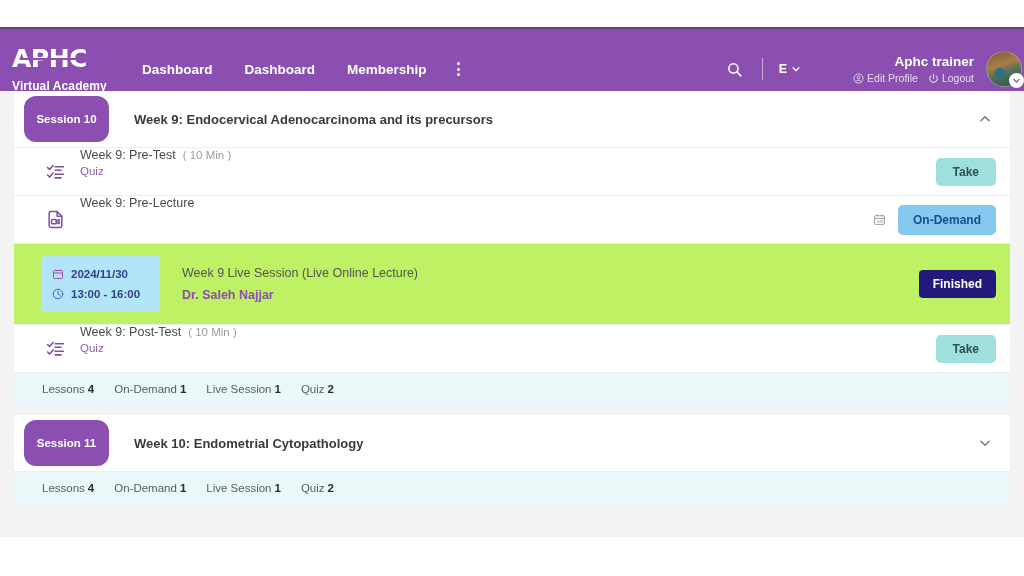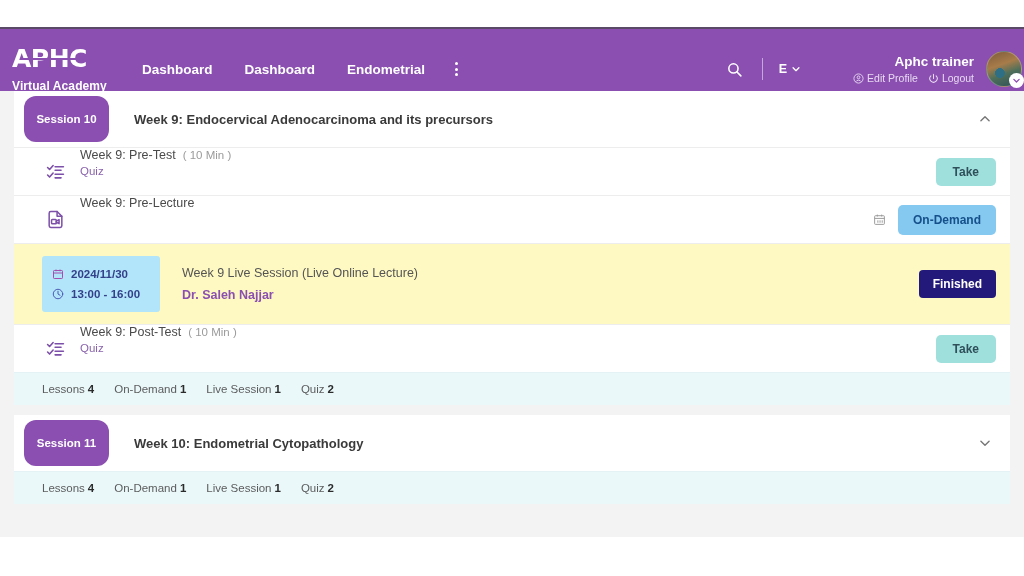--- a/index.html
+++ b/index.html
@@ -321,21 +321,21 @@
     padding: 7px 14px;
     border-radius: 4px;
   }
 
   
   .live-row {
     display: flex;
     align-items: center;
     border-top: 1px solid #ededed;
     padding: 12px 14px 12px 28px;
-    background: #fef9c3;
+    background: #bef264;
   }
   .date-box {
     width: 118px;
     flex: 0 0 118px;
     background: #b3e5fa;
     border-radius: 3px;
     padding: 12px 10px;
     display: flex;
     flex-direction: column;
     gap: 8px;
@@ -407,21 +407,21 @@
   <div class="header">
 
     <div class="brand">
       <div class="brand-mark">APHC<span class="strike"></span></div>
       <div class="brand-sub">Virtual Academy</div>
     </div>
 
     <div class="nav">
       <div class="nav-item">Dashboard</div>
       <div class="nav-item">Dashboard</div>
-      <div class="nav-item">Endometrial</div>
+      <div class="nav-item">Membership</div>
       <div class="nav-kebab">
         <i></i>
           <i></i>
           <i></i>
       </div>
     </div>
 
     <div class="header-right">
       <div class="search-btn">
         <svg width="17" height="17" viewBox="0 0 24 24" fill="none" stroke="#ffffff" stroke-width="2.2" stroke-linecap="round">

